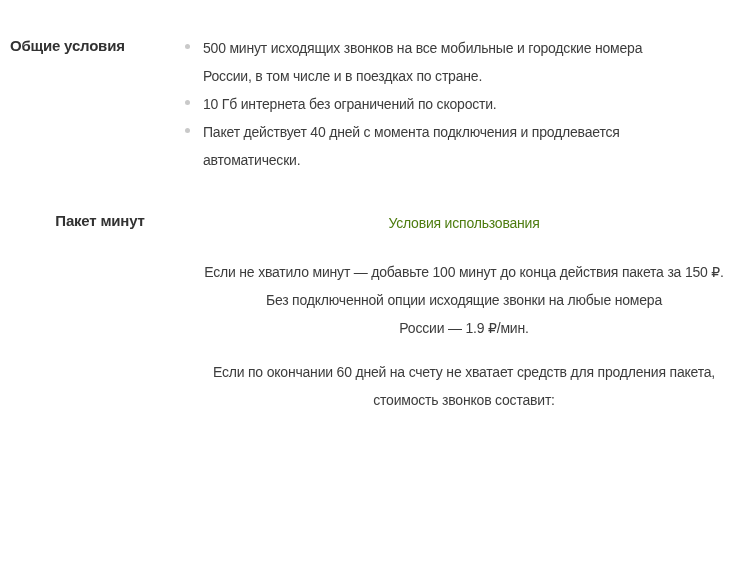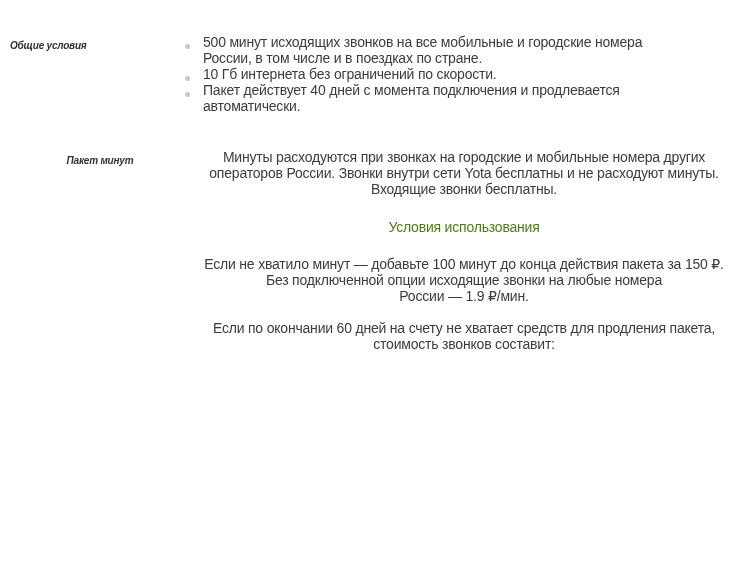--- a/index.html
+++ b/index.html
@@ -19,31 +19,30 @@
     box-sizing: border-box;
   }
   .row {
     display: flex;
     align-items: flex-start;
   }
   .row-label {
     flex: none;
     width: 180px;
     margin: 0;
-    font-size: 10px;
+    font-size: 15px;
     font-weight: bold;
     line-height: 24px;
     letter-spacing: -0.2px;
     color: #323232;
-    font-style: italic;
   }
   .row-content {
     width: 548px;
     font-size: 14px;
-    line-height: 16px;
+    line-height: 28px;
     letter-spacing: -0.2px;
     color: #3c3c3c;
   }
   .row-minutes {
     margin-top: 35px;
     text-align: center;
   }
   .para {
     margin: 0;
     white-space: pre-line;
@@ -97,23 +96,20 @@
           <span class="li-text">Пакет действует 40 дней с момента подключения и продлевается
 автоматически.</span>
         </li>
       </ul>
     </div>
   </section>
 
   <section class="row row-minutes">
     <h2 class="row-label">Пакет минут</h2>
     <div class="row-content">
-      <p class="para para-intro">Минуты расходуются при звонках на городские и мобильные номера других
-операторов России. Звонки внутри сети Yota бесплатны и не расходуют минуты.
-Входящие звонки бесплатны.</p>
       <p class="subheading">Условия использования</p>
       <p class="para para-option">Если не хватило минут — добавьте 100 минут до конца действия пакета за 150 ₽.
 Без подключенной опции исходящие звонки на любые номера
 России — 1.9 ₽/мин.</p>
       <p class="para para-expiry">Если по окончании 60 дней на счету не хватает средств для продления пакета,
 стоимость звонков составит:</p>
     </div>
   </section>
 
 </div>

